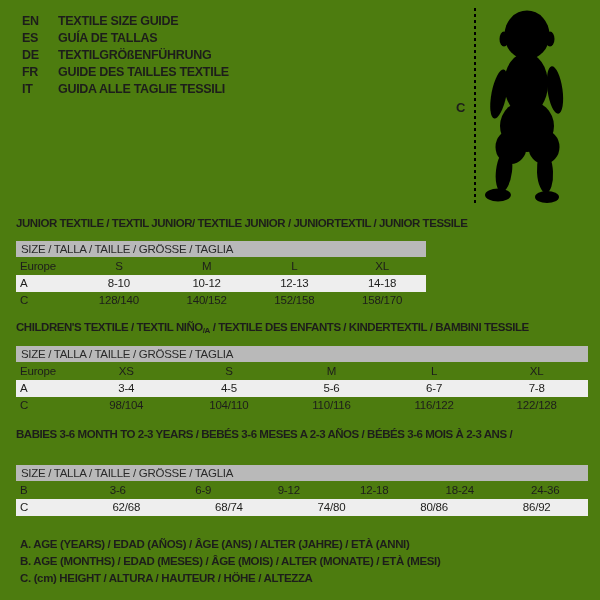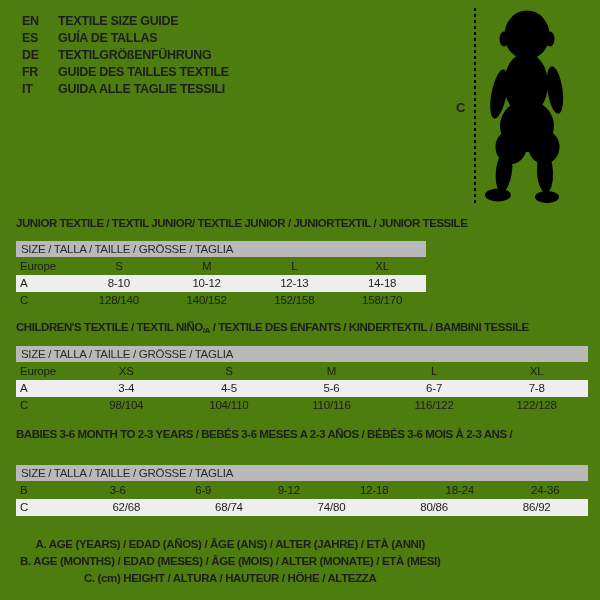--- a/index.html
+++ b/index.html
@@ -22,21 +22,21 @@
     letter-spacing:-0.45px; white-space:nowrap; line-height:14px; }
   .sub { font-size:8px; vertical-align:-2px; }
   
   .tbl { position:absolute; left:16px; }
   .tbl-hdr { height:16px; line-height:16px; padding-left:5px; margin-bottom:1px;
     font-size:11.5px; letter-spacing:-0.3px; color:#2a2a2a; white-space:nowrap; }
   .trow { display:flex; height:17px; line-height:17px; font-size:11.5px; letter-spacing:-0.2px; }
   .trow .lbl { width:55px; padding-left:4px; text-align:left; }
   .trow .c { flex:1; text-align:center; }
   
-  .notes { position:absolute; left:20px; top:536px;text-align:center; }
+  .notes { position:absolute; left:20px; top:536px; }
   .note-row { height:17px; line-height:17px; font-weight:bold; font-size:11.5px;
     letter-spacing:-0.35px; white-space:nowrap; }
 </style>
 </head>
 <body>
 
 <div class="canvas">
 
   <div class="langs">
     <div class="lang-row">

